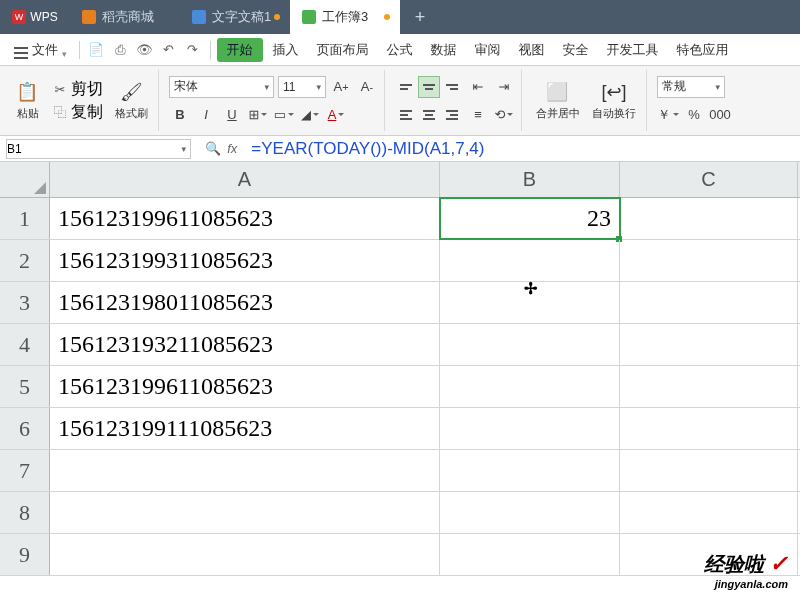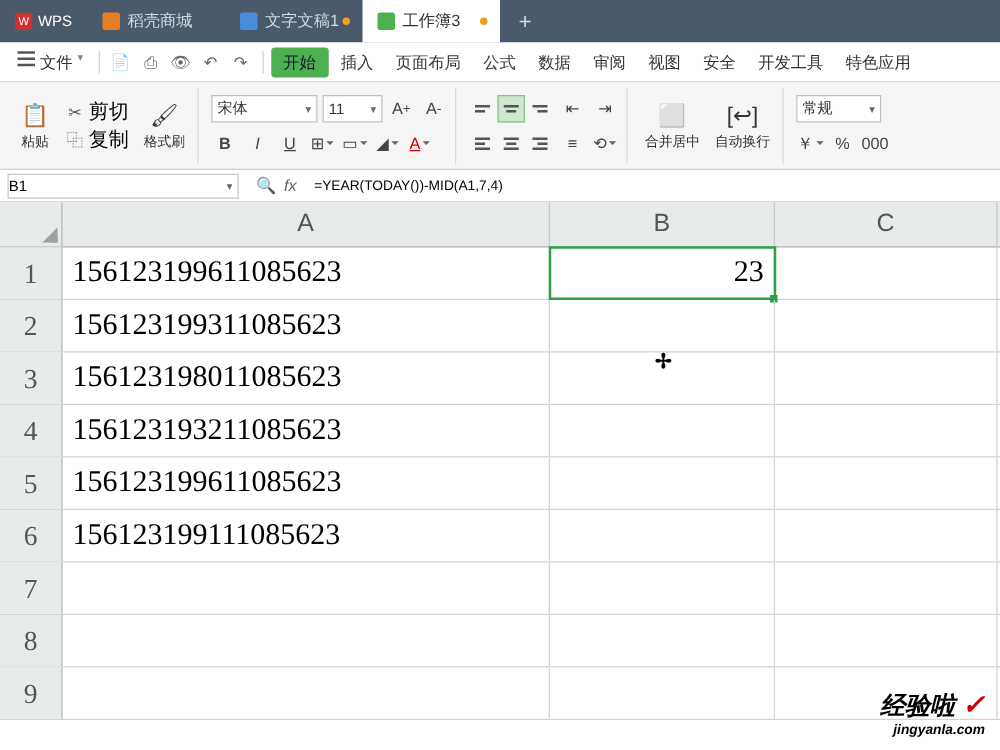--- a/index.html
+++ b/index.html
@@ -12,53 +12,53 @@
 .tab.active { background: #fff; color: #333; }
 .tab.modified::after { content: ""; width: 6px; height: 6px; background: #f0a020; border-radius: 50%; position: absolute; right: 10px; }
 .tab-icon { width: 14px; height: 14px; border-radius: 2px; }
 .tab-icon.doc { background: #4a8cdc; }
 .tab-icon.sheet { background: #4caf50; }
 .tab-icon.shop { background: #e67e22; }
 .new-tab { width: 40px; display: flex; align-items: center; justify-content: center; color: #d0d8e0; font-size: 18px; }
 
 
 .menubar { height: 32px; background: #fff; border-bottom: 1px solid #d0d0d0; display: flex; align-items: center; padding: 0 8px; gap: 2px; font-size: 13px; color: #333; }
-.menu-file { display: flex; align-items: flex-start; gap: 4px; padding: 0 6px; }
+.menu-file { display: flex; align-items: flex-end; gap: 4px; padding: 0 6px; }
 .menu-sep { width: 1px; height: 18px; background: #d0d0d0; margin: 0 4px; }
 .qat-icon { width: 22px; height: 22px; display: flex; align-items: center; justify-content: center; color: #666; font-size: 13px; }
 .menu-item { padding: 0 8px; height: 100%; display: flex; align-items: center; }
 .menu-item.active { background: #4caf50; color: #0f172a; border-radius: 3px; padding: 3px 10px; height: auto; }
 
 
 .ribbon { height: 70px; background: #f5f5f5; border-bottom: 1px solid #d0d0d0; display: flex; align-items: stretch; padding: 4px 6px; gap: 4px; }
 .ribbon-group { display: flex; flex-direction: column; justify-content: center; border-right: 1px solid #dadada; padding: 0 6px; }
 .ribbon-big { display: flex; flex-direction: column; align-items: center; justify-content: center; gap: 2px; font-size: 11px; color: #333; padding: 0 4px; }
 .ribbon-big-icon { width: 24px; height: 24px; display: flex; align-items: center; justify-content: center; font-size: 18px; }
 .ribbon-row { display: flex; align-items: center; gap: 4px; height: 28px; font-size: 12px; color: #333; }
 .ribbon-btn-sm { display: flex; align-items: center; gap: 3px; padding: 0 4px; }
 .ribbon-sm-icon { width: 16px; height: 16px; display: flex; align-items: center; justify-content: center; font-size: 13px; color: #555; }
 .combo { border: 1px solid #c0c0c0; background: #fff; height: 22px; display: flex; align-items: center; padding: 0 4px; font-size: 12px; }
-.combo.font { width: 85px; }
+.combo.font { width: 105px; }
 .combo.size { width: 48px; }
 .combo-arrow { margin-left: auto; font-size: 9px; color: #666; }
 .icon-btn { width: 22px; height: 22px; display: flex; align-items: center; justify-content: center; font-size: 13px; color: #444; border: 1px solid transparent; }
 .icon-btn.dd::after { content: ""; border: 3px solid transparent; border-top-color: #666; margin-left: 2px; margin-top: 3px; }
 .align-grid { display: grid; grid-template-columns: repeat(3,22px); gap: 1px; }
 .align-cell { width: 22px; height: 22px; display: flex; align-items: center; justify-content: center; border: 1px solid transparent; }
 .align-cell.sel { background: #d0e8d0; border-color: #8ac08a; }
 .align-lines { display: flex; flex-direction: column; gap: 2px; }
 .al { width: 12px; height: 2px; background: #555; }
 .al.short { width: 8px; }
 
 
 .fxbar { height: 26px; background: #fff; border-bottom: 1px solid #d0d0d0; display: flex; align-items: center; }
 .namebox { width: 185px; border: 1px solid #c8c8c8; margin: 0 6px; height: 20px; display: flex; align-items: center; justify-content: flex-start; font-size: 12px; position: relative; }
 .namebox-arrow { position: absolute; right: 4px; font-size: 9px; color: #666; }
 .fx-icons { display: flex; align-items: center; gap: 6px; padding: 0 8px; color: #666; font-size: 13px; }
-.fx-input { flex: 1; font-family: "Consolas", monospace; font-size: 11px; padding: 0 6px; color: #000000; }
+.fx-input { flex: 1; font-family: "Consolas", monospace; font-size: 17px; padding: 0 6px; color: #1d4ed8; }
 
 
 .grid { position: relative; }
 .colhdr-row { display: flex; height: 36px; background: #e8ebec; border-bottom: 1px solid #b8b8b8; }
 .corner { width: 50px; border-right: 1px solid #b8b8b8; background: #e8ebec; position: relative; }
 .corner::after { content: ""; position: absolute; right: 3px; bottom: 3px; border: 6px solid transparent; border-right-color: #a0a0a0; border-bottom-color: #a0a0a0; }
 .colhdr { border-right: 1px solid #c8c8c8; display: flex; align-items: center; justify-content: center; font-size: 20px; color: #555; font-family: "Times New Roman", serif; }
 .colhdr.a { width: 390px; }
 .colhdr.b { width: 180px; }
 .colhdr.c { width: 178px; }

